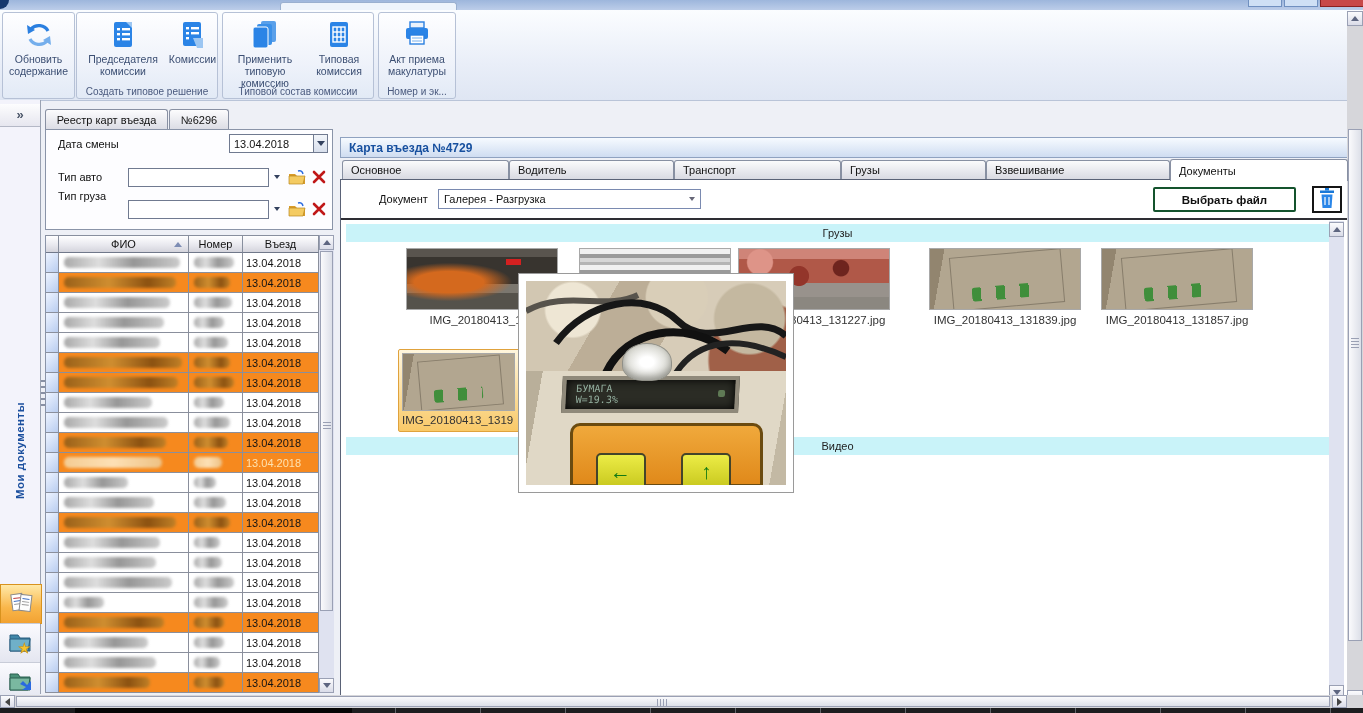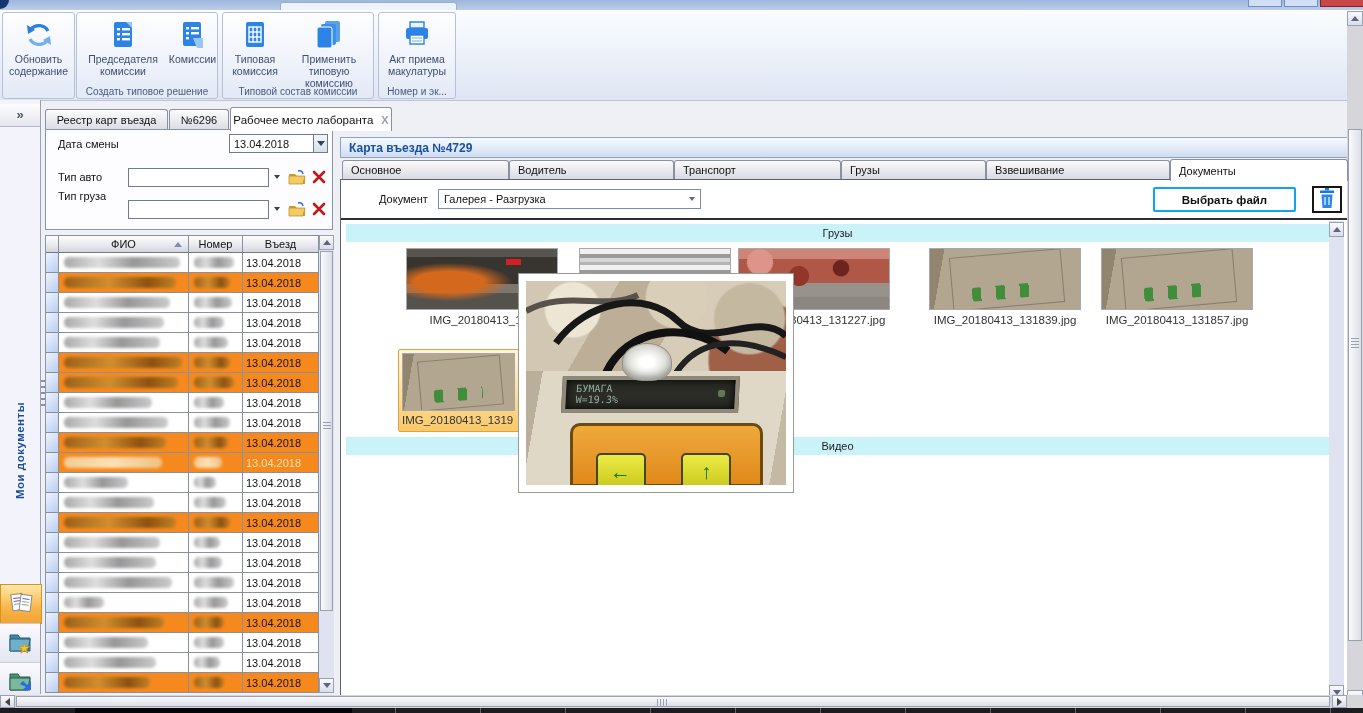--- a/index.html
+++ b/index.html
@@ -107,21 +107,21 @@
             display:flex;align-items:center;padding-left:8px;font-size:11px;cursor:pointer;}
   .card-tab.active{top:1px;height:22px;background:#fff;z-index:4;}
   .card-body{position:absolute;left:0;top:42px;width:1008px;height:523px;background:#fff;
              border:1px solid #5a6276;box-sizing:border-box;}
   .divider{position:absolute;left:0;top:38px;width:1006px;border-bottom:2px solid #2e2e34;}
   .section-bar{position:absolute;left:5px;width:983px;height:18px;background:#c9f3f9;
                display:flex;align-items:center;justify-content:center;font-size:11px;color:#222;}
   .combo{position:absolute;background:#fff;border:1px solid #7a8ab0;box-sizing:border-box;display:flex;
          align-items:center;padding-left:5px;font-size:11px;cursor:pointer;}
   .combo .tri-sm{position:absolute;right:5px;border-top-color:#667;}
-  .choose-btn{position:absolute;background:#fff;border:2px solid #0ea5e9;border-radius:2px;box-sizing:border-box;
+  .choose-btn{position:absolute;background:#fff;border:2px solid #14532d;border-radius:2px;box-sizing:border-box;
               display:flex;align-items:center;justify-content:center;font-weight:bold;font-size:11.5px;cursor:pointer;}
   .trash-btn{position:absolute;background:#fff;border:2px solid #151515;box-sizing:border-box;
              display:flex;align-items:center;justify-content:center;cursor:pointer;}
 
   
   .thumb-card{position:absolute;width:152px;}
   .thumb-img{width:152px;height:62px;border:1px solid #a8a8a8;background:#ddd;box-sizing:border-box;
              position:relative;overflow:hidden;cursor:pointer;}
   .thumb-name{position:absolute;left:-10px;width:172px;text-align:center;font-size:11.5px;color:#333;
               white-space:nowrap;overflow:hidden;}
@@ -232,42 +232,42 @@
             <polygon points="3,5 11,10 4,14" fill="#2a7fe0"></polygon>
             <path d="M6 19 A10 9 0 0 0 23 21" fill="none" stroke="#74aeec" stroke-width="3.2"></path>
             <polygon points="27,25 19,20 26,16" fill="#74aeec"></polygon>
           </svg>
         </span>
         <span class="rlabel">Обновить содержание</span>
       </div>
     </div>
 
     <div class="rgroup" style="left:222px;width:150px;">
+      <div class="rbtn" style="width:84px;">
+        <span class="ricon">
+          <svg width="28" height="30" viewBox="0 0 28 30">
+            <rect x="10" y="1" width="15" height="21" rx="2" fill="#5aa0ea"></rect>
+            <rect x="6" y="4" width="15" height="21" rx="2" fill="#3b90e8"></rect>
+            <rect x="2" y="7" width="15" height="21" rx="2" fill="#2b84e6" stroke="#fff" stroke-width="1"></rect>
+          </svg>
+        </span>
+        <span class="rlabel">Применить типовую комиссию</span>
+      </div>
       <div class="rbtn" style="width:64px;">
         <span class="ricon">
           <svg width="26" height="30" viewBox="0 0 26 30">
             <rect x="4" y="2" width="18" height="25" rx="2" fill="#2b84e6"></rect>
             <rect x="7" y="7" width="12" height="15" fill="none" stroke="#fff" stroke-width="1.4"></rect>
             <line x1="7" y1="12" x2="19" y2="12" stroke="#fff" stroke-width="1.4"></line>
             <line x1="7" y1="17" x2="19" y2="17" stroke="#fff" stroke-width="1.4"></line>
             <line x1="11" y1="7" x2="11" y2="22" stroke="#fff" stroke-width="1.4"></line>
             <line x1="15" y1="7" x2="15" y2="22" stroke="#fff" stroke-width="1.4"></line>
           </svg>
         </span>
         <span class="rlabel">Типовая комиссия</span>
-      </div>
-      <div class="rbtn" style="width:84px;">
-        <span class="ricon">
-          <svg width="28" height="30" viewBox="0 0 28 30">
-            <rect x="10" y="1" width="15" height="21" rx="2" fill="#5aa0ea"></rect>
-            <rect x="6" y="4" width="15" height="21" rx="2" fill="#3b90e8"></rect>
-            <rect x="2" y="7" width="15" height="21" rx="2" fill="#2b84e6" stroke="#fff" stroke-width="1"></rect>
-          </svg>
-        </span>
-        <span class="rlabel">Применить типовую комиссию</span>
       </div>
       <div class="rgroup-label">Типовой состав комиссии</div>
     </div>
 
     <div class="rgroup" style="left:378px;width:76px;">
       <div class="rbtn" style="width:76px;">
         <span class="ricon">
           <svg width="28" height="30" viewBox="0 0 28 30">
             <rect x="7" y="2" width="14" height="6" fill="#eaf2fc" stroke="#2a7fe0" stroke-width="1.4"></rect>
             <rect x="3" y="8" width="22" height="11" rx="2" fill="#2b84e6"></rect>
@@ -326,24 +326,20 @@
   </div>
   <div class="vsplit-dots"></div>
 
   <div class="doc-tabs">
       <div class="doc-tab" style="left: 45px; width: 121px;">
         <span>Реестр карт въезда</span>
       </div>
       <div class="doc-tab" style="left: 169px; width: 58px;">
         <span>№6296</span>
       </div>
-      <div class="doc-tab active" style="left: 230px; width: 160px;">
-        <span>Рабочее место лаборанта</span>
-        <span class="tab-close">X</span>
-      </div>
     </div>
 
   <div class="filter-panel">
     <div class="flabel" style="top:8px;">Дата смены</div>
     <div class="dfield" style="left:183px;top:4px;width:85px;height:19px;">13.04.2018</div>
     <div class="dbtn" style="left:267px;top:4px;height:19px;">
         <span class="tri-d"></span>
       </div>
 
     <div class="flabel" style="top:41px;">Тип авто</div>

